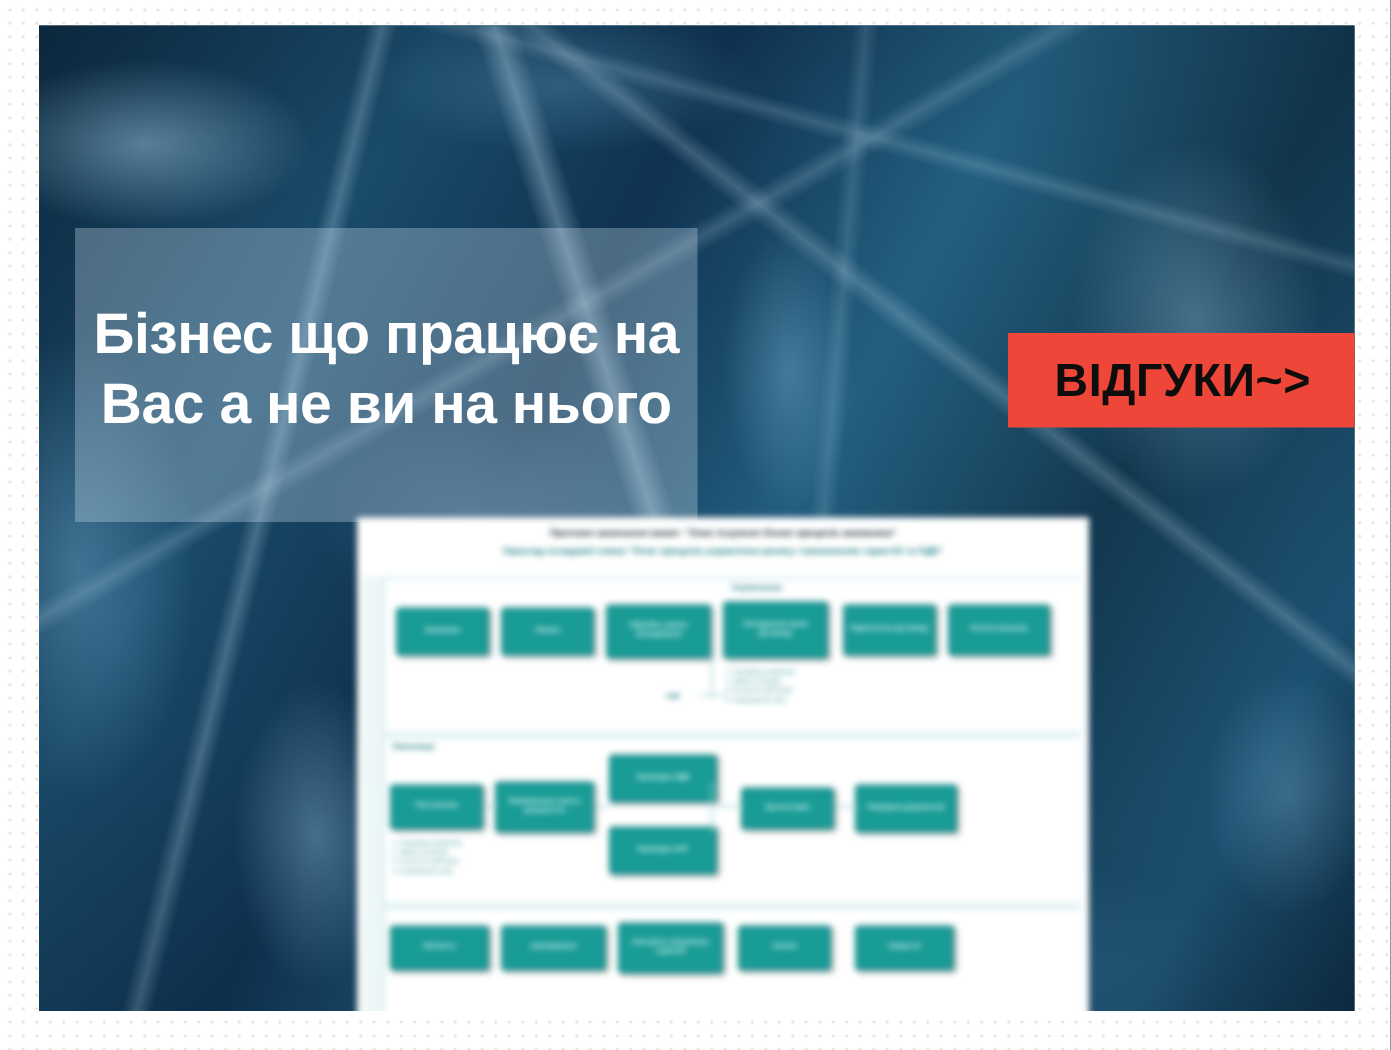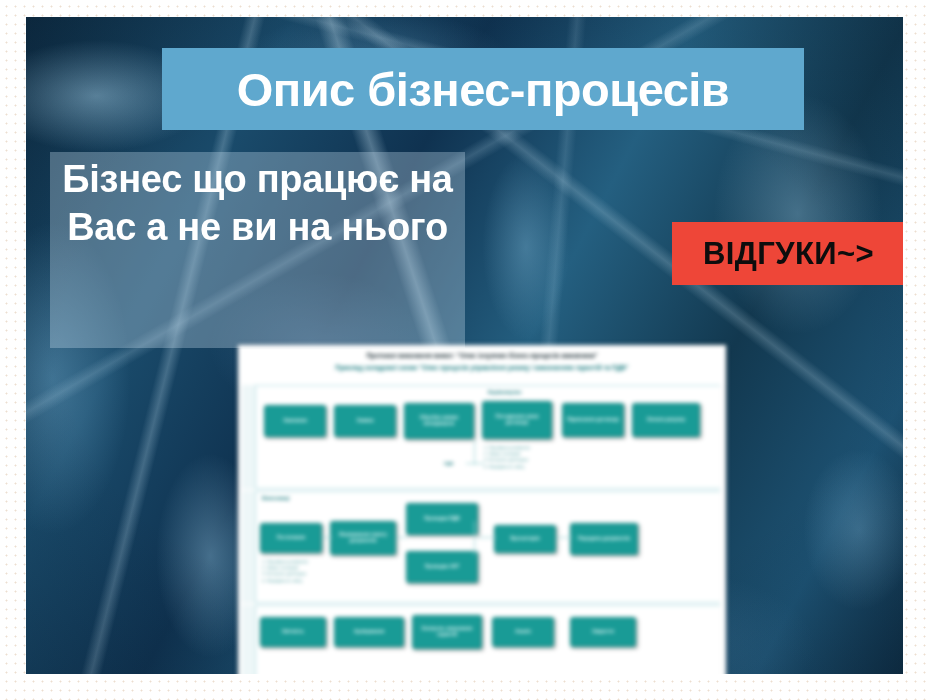--- a/index.html
+++ b/index.html
@@ -92,20 +92,21 @@
 
   
   #subtitle-panel {
     position: absolute;
     left: 24px;
     top: 135px;
     width: 415px;
     height: 196px;
     background-color: rgba(205,228,242,0.32);
     display: flex;
+    align-items: center;
     justify-content: center;
     padding: 4px 10px 10px 10px;
   }
   #subtitle-panel .subtitle-text {
     color: #ffffff;
     font-size: 38px;
     font-weight: 700;
     line-height: 1.25;
     text-align: center;
     letter-spacing: -0.3px;
@@ -225,23 +226,20 @@
   #diagram .d-conn.v { width: 1.1px; height: auto; }
 </style>
 </head>
 <body>
 
 <div id="slide">
 
   <div class="texture"></div>
   <div class="vignette"></div>
 
-  <div id="title-banner">
-    <span class="title-text">Опис бізнес-процесів</span>
-  </div>
 
   <div id="subtitle-panel">
     <span class="subtitle-text">Бізнес що працює на Вас а не ви на нього</span>
   </div>
 
   <div id="reviews-callout">
     <span class="callout-text">ВІДГУКИ~&gt;</span>
   </div>
 
   <div id="diagram">

